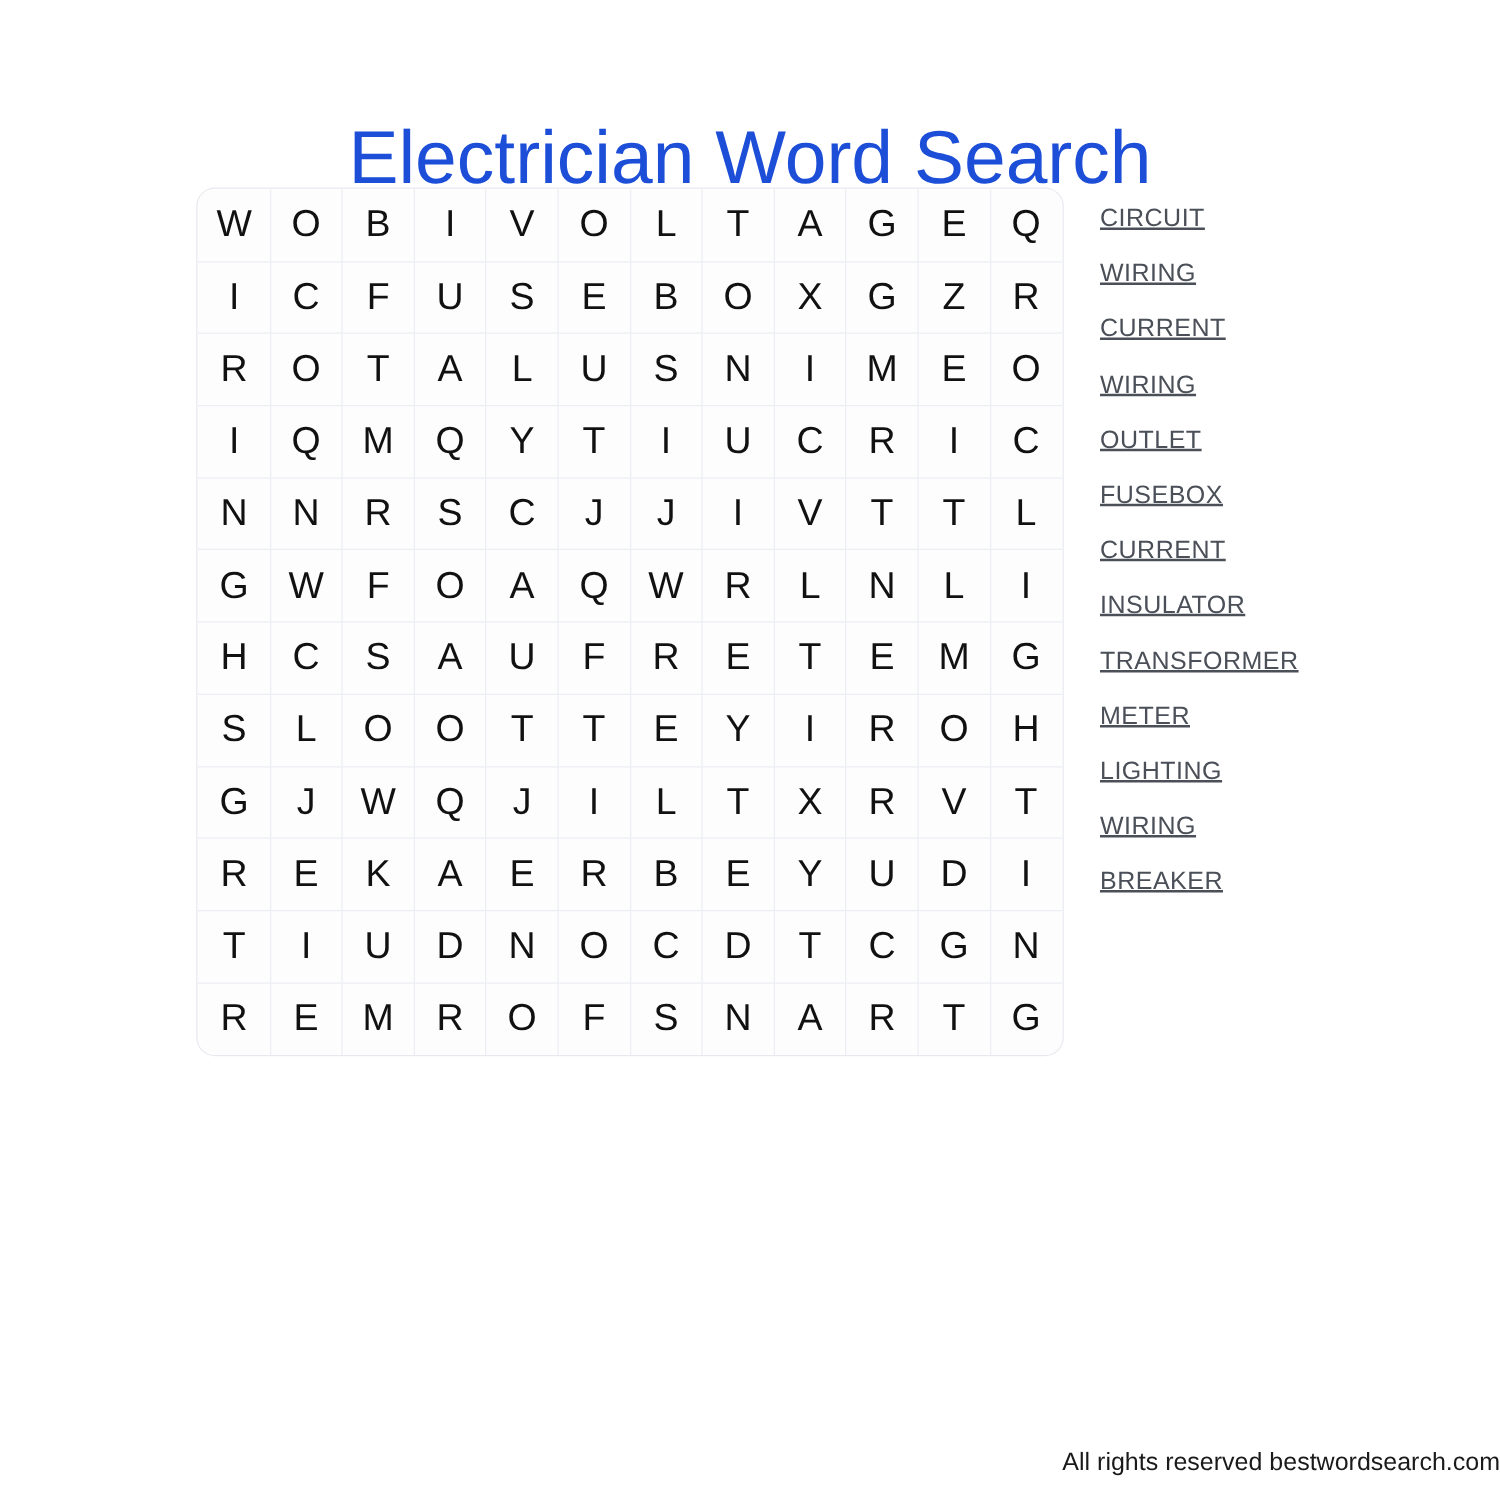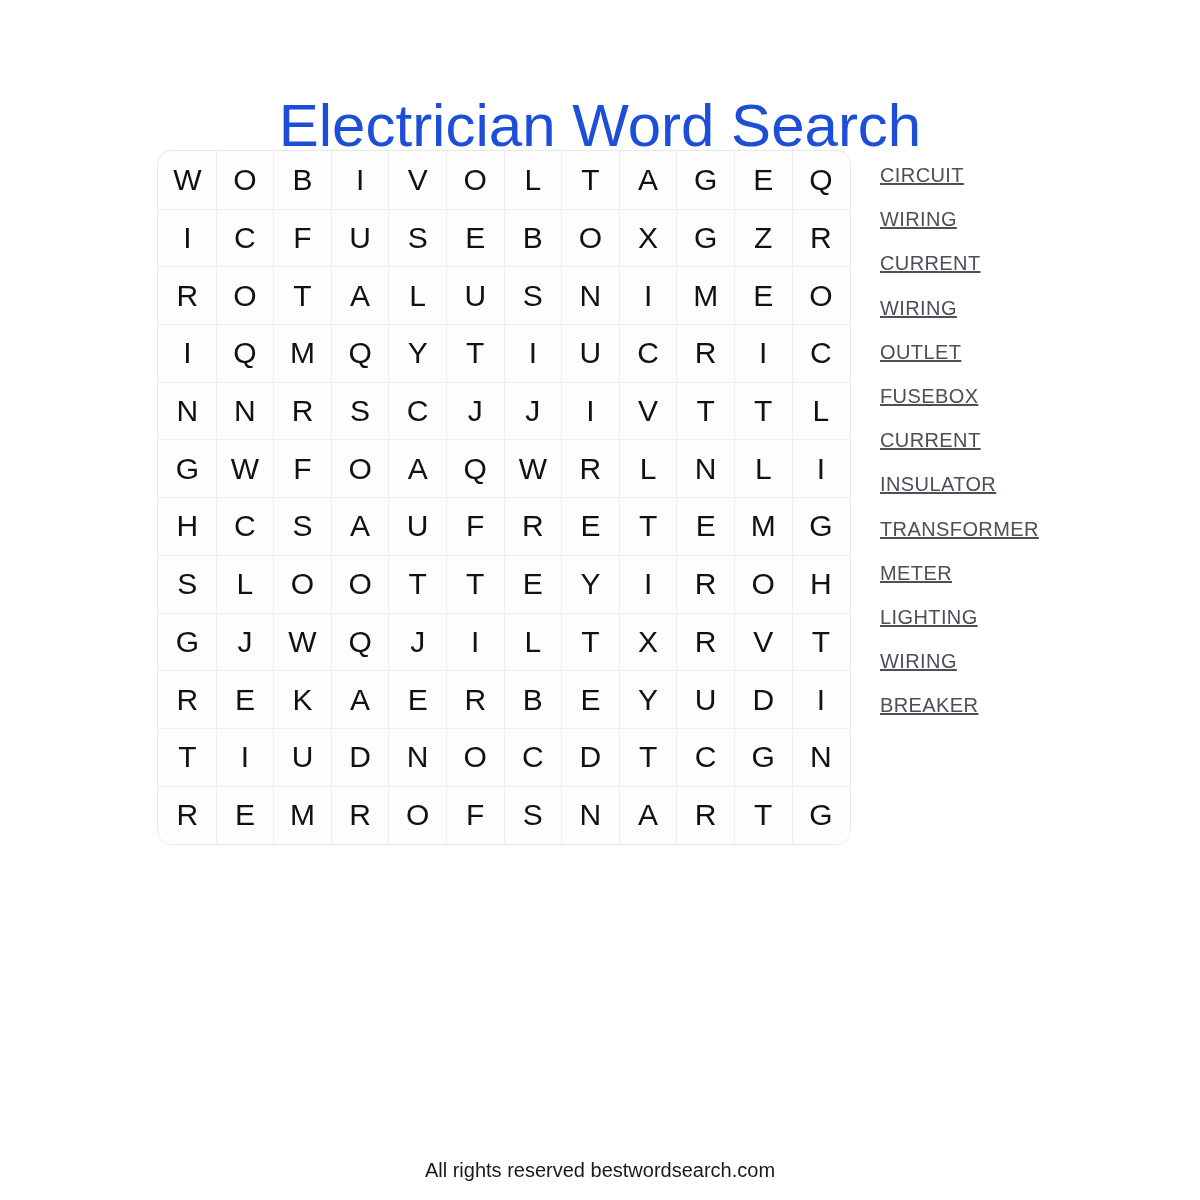--- a/index.html
+++ b/index.html
@@ -91,21 +91,21 @@
     white-space: nowrap;
     font-family: "Liberation Sans", sans-serif;
     text-decoration: underline;
   }
 
   #footer-note {
     position: absolute;
     top: 1157px;
     left: 0;
     width: 1200px;
-    text-align: center;
+    text-align: right;
     font-size: 20px;
     color: #1a1a1a;
     line-height: 26px;
     white-space: nowrap;
   }
 </style>
 </head>
 <body>
 
 <h1 id="page-title">Electrician Word Search</h1>

